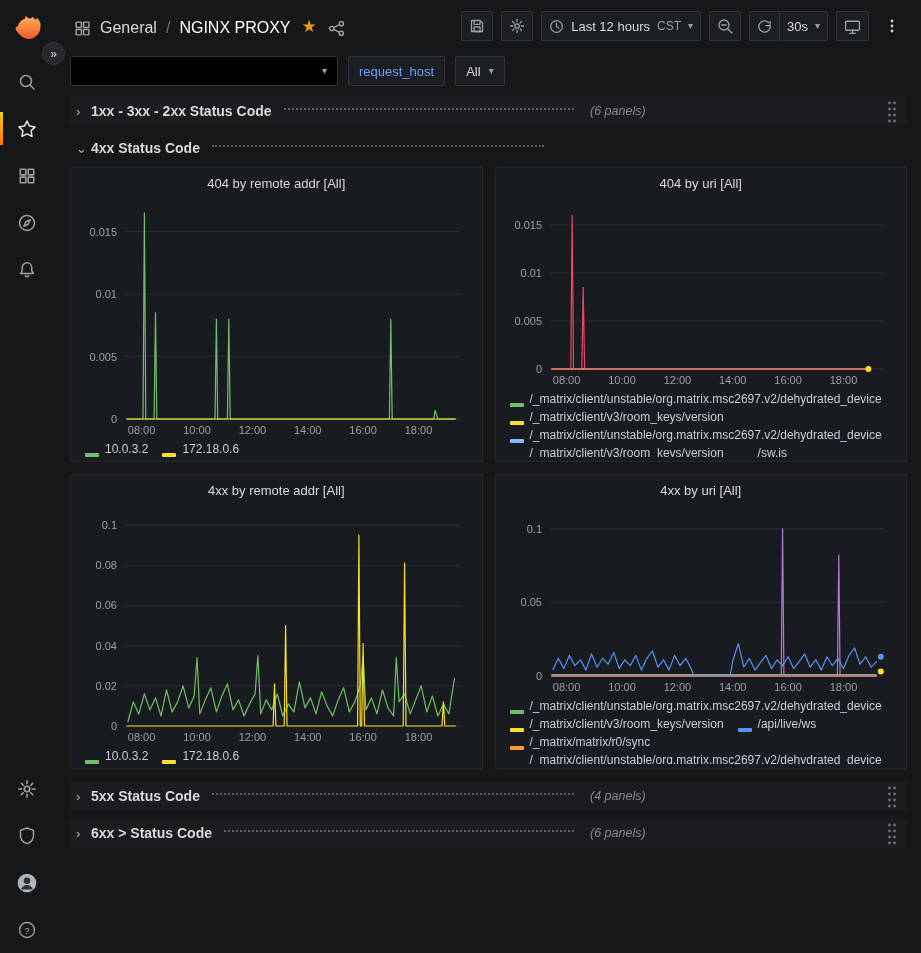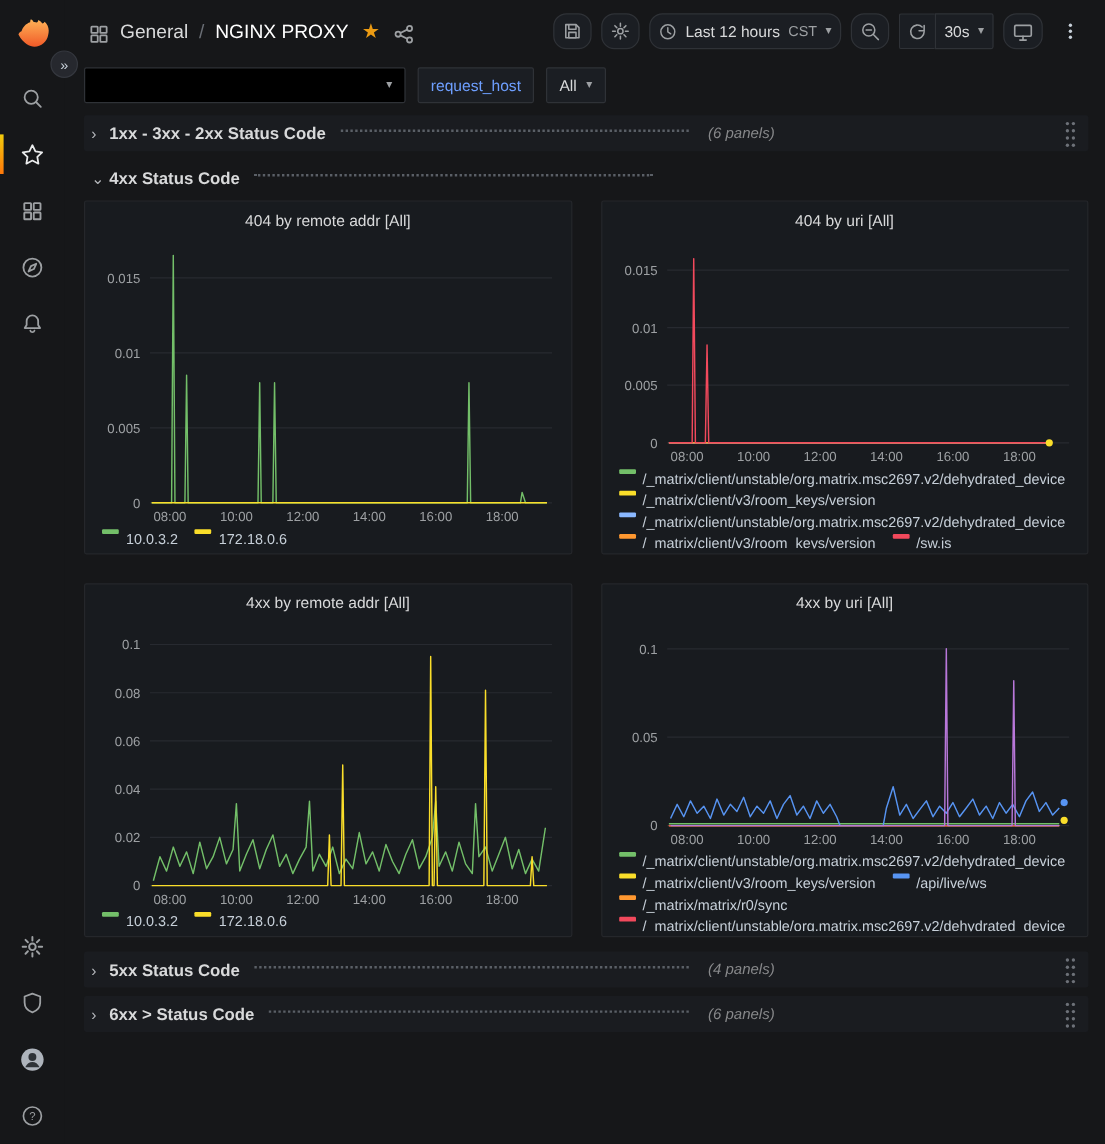--- a/index.html
+++ b/index.html
@@ -26,21 +26,21 @@
   .topnav{height:52px;flex:none;display:flex;align-items:center;padding:0 14px 0 20px;gap:9px}
   .crumbs{display:flex;align-items:flex-end;gap:9px;font-size:16px}
   .crumbs .appsicon{color:#9da0a3;display:flex}
   .crumb-root{color:#d8d9da;cursor:pointer}
   .crumb-sep{color:#6a6e75}
   .crumb-title{color:#fff;font-weight:500;cursor:pointer}
   .fav-star{color:#eb9b13;font-size:17px;cursor:pointer;margin-left:2px}
   .share{color:#9da0a3;display:flex;cursor:pointer;margin-left:2px}
   .tn-right{margin-left:auto;display:flex;align-items:center;gap:8px}
   .tbtn{height:30px;min-width:30px;padding:0 7px;background:#1b1e23;border:1px solid #2f3237;
-        border-radius:11px;display:flex;align-items:center;justify-content:center;gap:7px;
+        border-radius:1px;display:flex;align-items:center;justify-content:center;gap:7px;
         color:#d8d9da;font-size:13px;cursor:pointer;box-sizing:border-box;white-space:nowrap}
   .tbtn .ic{display:flex;color:#9da0a3}
   .tz{color:#9da0a3;font-size:12px}
   .caret{font-size:10px;color:#9da0a3;line-height:1}
   .btn-group{display:flex}
   .btn-group .tbtn:first-child{border-radius:2px 0 0 2px;border-right:none}
   .btn-group .tbtn:last-child{border-radius:0 2px 2px 0}
   .kebab{border:none;background:transparent;padding:0 2px;color:#c7d0d9}
 
   
@@ -58,30 +58,30 @@
   .rowhdr.collapsed{background:#1a1c20;margin-bottom:7px}
   .rowhdr.expanded{margin-bottom:4px}
   .row-left{display:flex;align-items:center;width:502px;min-width:0}
   .rowhdr.expanded .row-left{width:472px}
   .chev{color:#b4b7bb;font-size:13px;width:15px;flex:none;font-weight:400}
   .leader{flex:1;margin:0 4px 0 12px;border-bottom:2px dotted #5a5f66;transform:translateY(-2px)}
   .pcount{font-style:italic;color:#87888a;font-size:12.5px;font-weight:400;margin-left:12px;white-space:nowrap}
   .rspacer{flex:1}
   .draghandle{display:flex;color:#6d7178;cursor:grab;padding:0 2px}
 
-  .panels{display:grid;grid-template-columns:1fr 1fr;gap:24px;margin:2px 0 12px}
+  .panels{display:grid;grid-template-columns:1fr 1fr;gap:12px;margin:2px 0 12px}
   .panel{background:#181b1f;border:1px solid #25272b;border-radius:2px;height:295px;
         display:flex;flex-direction:column;padding:4px 8px 4px;box-sizing:border-box;min-width:0;overflow:hidden}
   .ptitle{text-align:center;font-size:13px;font-weight:500;color:#d8d9da;height:24px;line-height:24px;
         flex:none;cursor:pointer;white-space:nowrap;overflow:hidden}
   .chart{flex:1 1 auto;min-height:0;cursor:crosshair}
   .legend{flex:none;display:flex;flex-wrap:wrap;column-gap:14px;row-gap:2px;padding:2px 6px 0;
         font-size:12px;color:#c7d0d9;overflow:hidden;line-height:16px}
   .legend.wrap{max-height:66px}
-  .legend-item{display:flex;align-items:flex-start;gap:6px;cursor:pointer;white-space:nowrap}
+  .legend-item{display:flex;align-items:flex-end;gap:6px;cursor:pointer;white-space:nowrap}
   .legend-item i{width:14px;height:4px;border-radius:1px;display:inline-block;flex:none}
 
   svg text.tick{fill:#9da0a3;font-size:11px;font-family:"Liberation Sans",sans-serif}
 </style>
 </head>
 <body>
 
 <div class="app">
 
   <aside class="sidebar">

